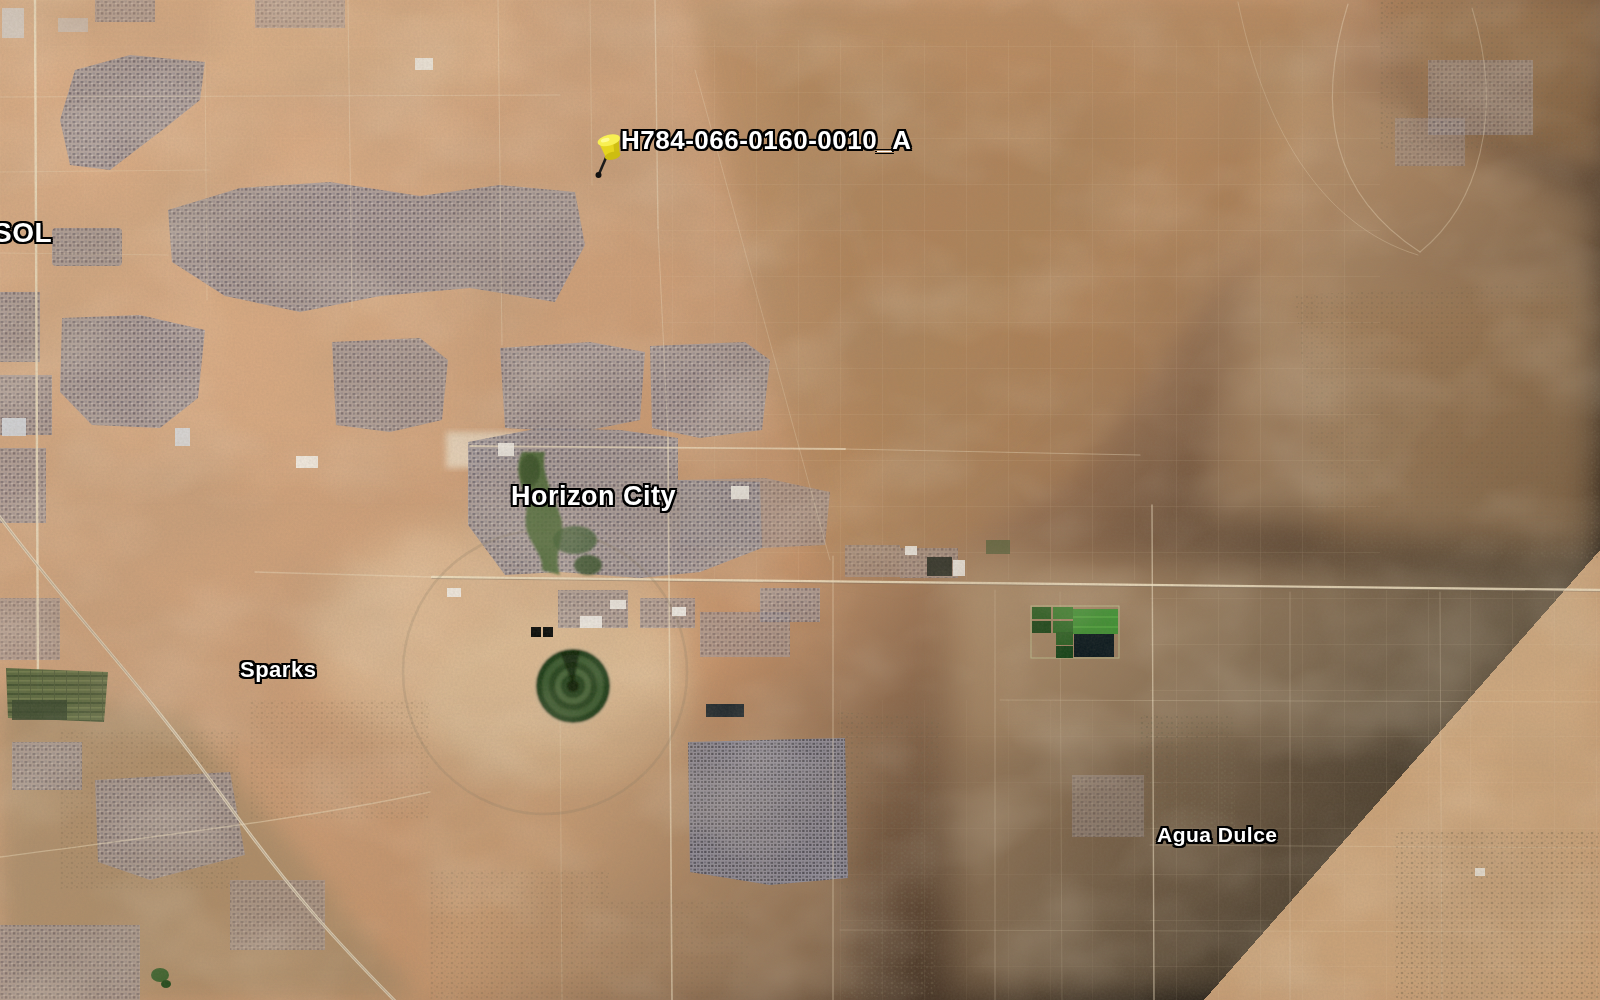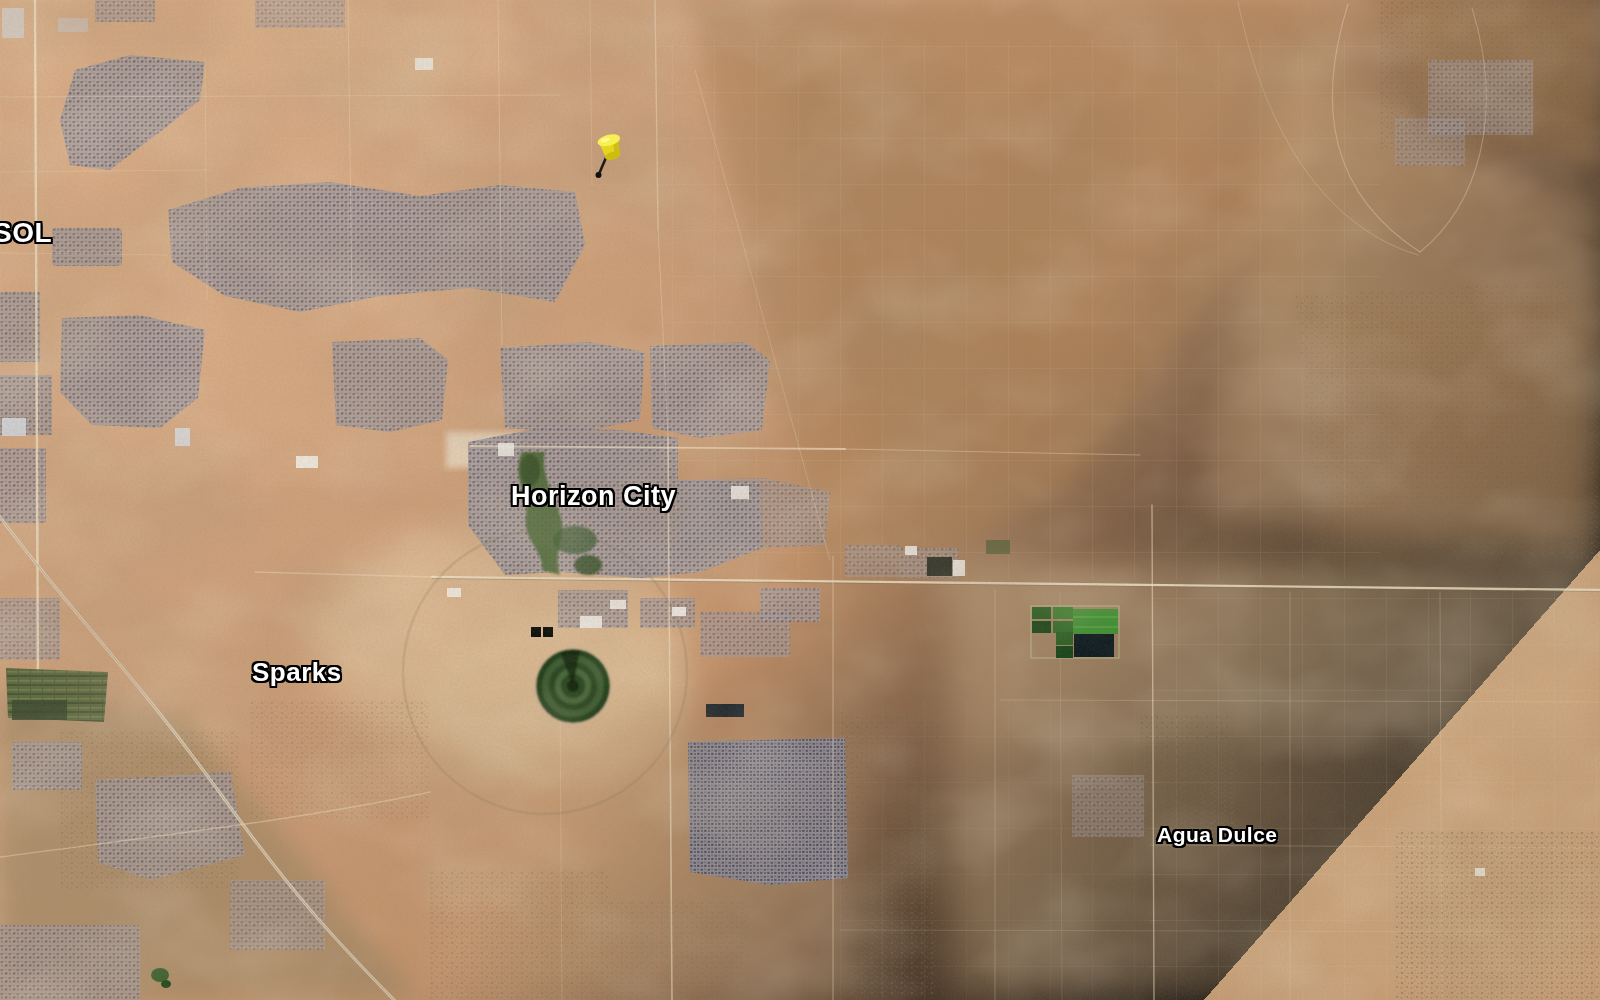--- a/index.html
+++ b/index.html
@@ -17,21 +17,21 @@
     white-space:nowrap;
     letter-spacing:0.5px;
     text-shadow:
       -2px -2px 0 #000, 0 -2px 0 #000, 2px -2px 0 #000,
       -2px  0   0 #000, 2px  0   0 #000,
       -2px  2px 0 #000, 0  2px 0 #000, 2px 2px 0 #000;
   }
   .lbl-sol{left:-7px;top:217px;font-size:28px;}
   .lbl-pin{left:621px;top:125px;font-size:26px;}
   .lbl-horizon{left:511px;top:481px;font-size:27px;text-align:right;}
-  .lbl-sparks{left:252px;top:657px;font-size:26px;}
+  .lbl-sparks{left:240px;top:657px;font-size:22px;}
   .lbl-agua{left:1157px;top:823px;font-size:21px;}
 </style>
 </head>
 <body>
 
 <div class="viewport">
 
 <svg class="terrain" width="1600" height="1000" viewBox="0 0 1600 1000" xmlns="http://www.w3.org/2000/svg">
   <defs>
     <linearGradient id="baseGrad" x1="0" y1="0" x2="1" y2="0.55">
@@ -294,17 +294,18 @@
         <path d="M4,-8 L10,-8 L7,7 L2,7 Z" fill="#c4b30d" opacity="0.7"></path>
         <ellipse cx="0" cy="7" rx="8" ry="3.8" fill="#cdbd10"></ellipse>
         <ellipse cx="0" cy="-9" rx="11.5" ry="5.5" fill="#f8ef52"></ellipse>
         <ellipse cx="-3.5" cy="-10" rx="4.5" ry="2" fill="#fffb9e" opacity="0.85"></ellipse>
       </g>
     </g>
   </g>
 </svg>
 
 <div class="map-label lbl-sol">SOL</div>
+<div class="map-label lbl-pin">H784-066-0160-0010_A</div>
 <div class="map-label lbl-horizon">Horizon City</div>
 <div class="map-label lbl-sparks">Sparks</div>
 <div class="map-label lbl-agua">Agua Dulce</div>
 
 </div>
 
 </body></html>

